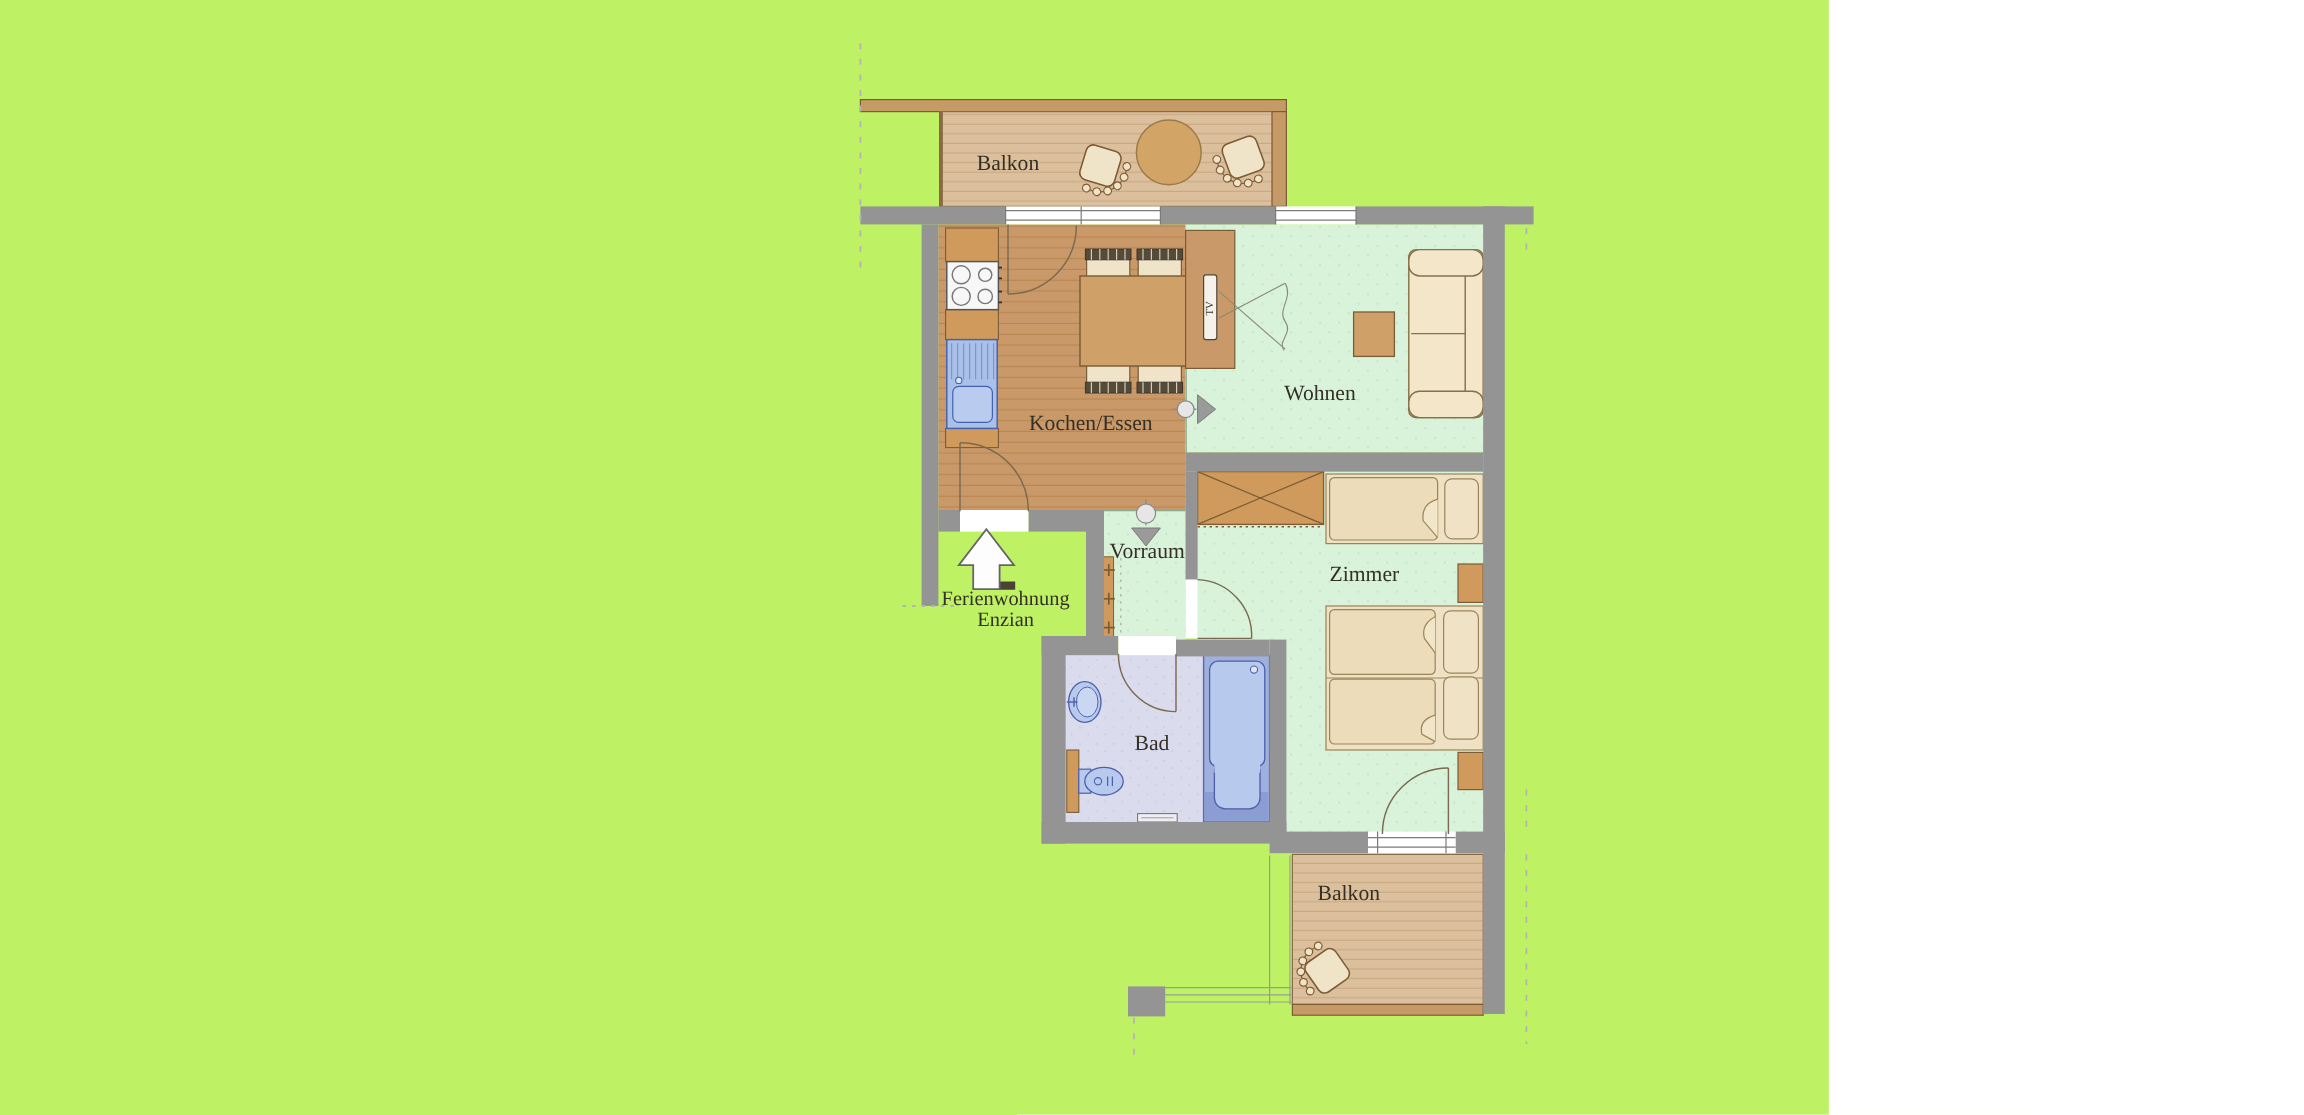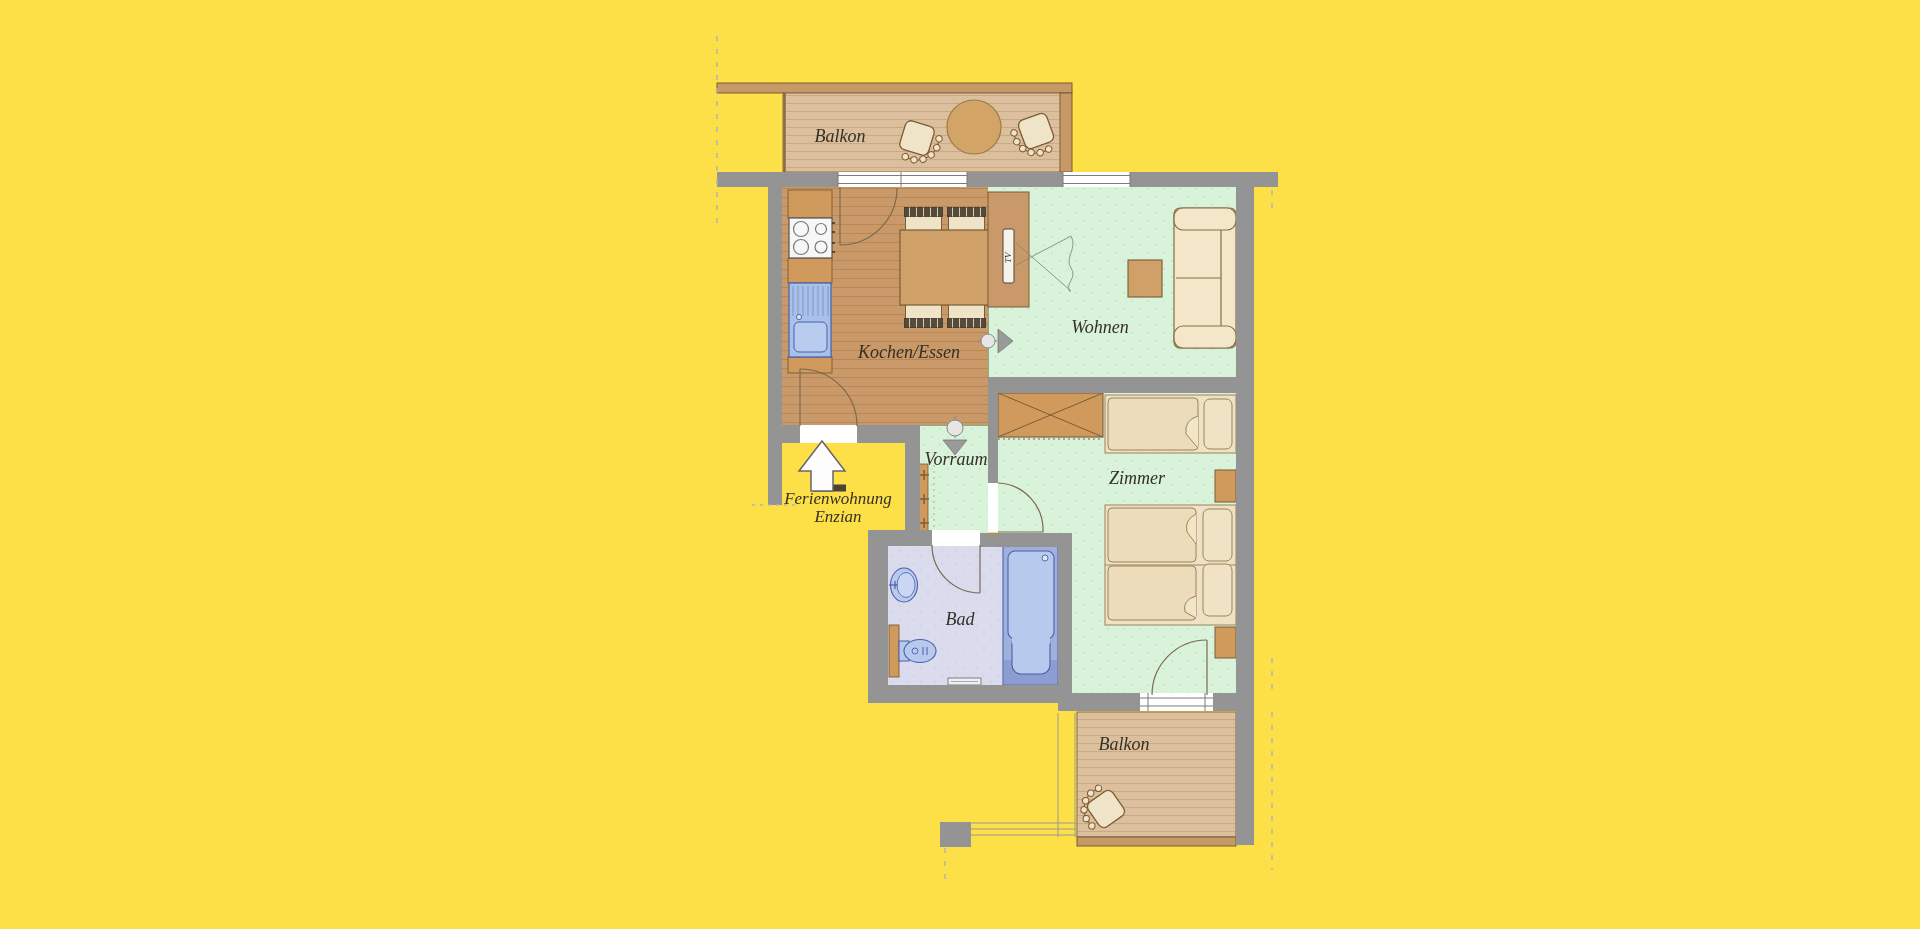--- a/index.html
+++ b/index.html
@@ -1,17 +1,17 @@
 <!DOCTYPE html>
 <html><head>
 <meta charset="utf-8">
 <style>
   html,body{margin:0;padding:0;background:#ffffff;}
-  #stage{position:relative;width:1920px;height:929px;background:#fde047;overflow:hidden;
-         font-family:"Liberation Serif","DejaVu Serif",serif;font-style:italic;}
+  #stage{position:relative;width:1524px;height:929px;background:#bef264;overflow:hidden;
+         font-family:"Liberation Serif","DejaVu Serif",serif;}
   svg{position:absolute;left:0;top:0;}
   text{font-family:"Liberation Serif","DejaVu Serif",serif;fill:#343026;}
   .room-label{font-size:18px;}
   .title-label{font-size:17px;}
   .tv-label{font-size:9px;fill:#3a3428;}
 </style>
 </head>
 <body>
 
 <div id="stage">

